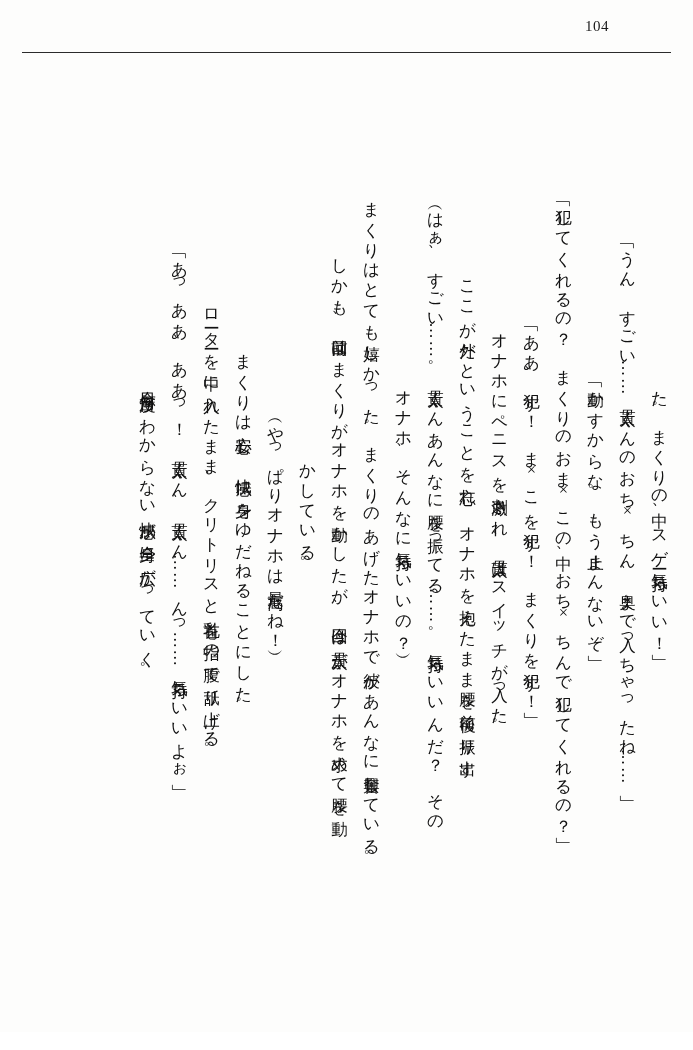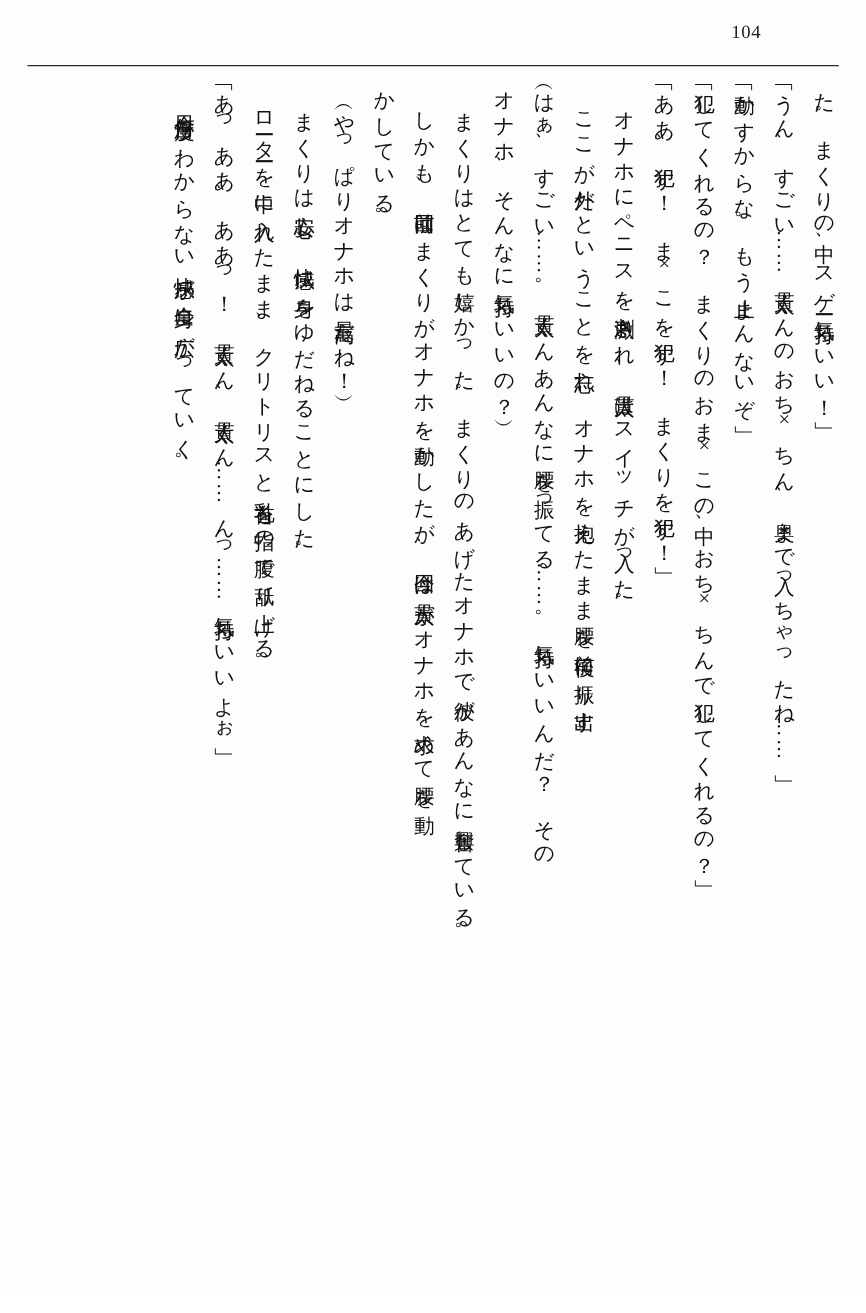--- a/index.html
+++ b/index.html
@@ -13,20 +13,21 @@
     font-family: "Liberation Serif", "DejaVu Serif", serif;
     color: #1a1a1a;
     position: relative;
     overflow: hidden;
   }
   #page {
     position: relative;
     width: 693px;
     height: 1032px;
     background: #fdfdfc;
+    text-align: center;
   }
   #page-number {
     position: absolute;
     top: 18px;
     right: 84px;
     font-size: 15px;
     letter-spacing: 0.5px;
     color: #1a1a1a;
     font-family: "Liberation Serif", "DejaVu Serif", serif;
   }

